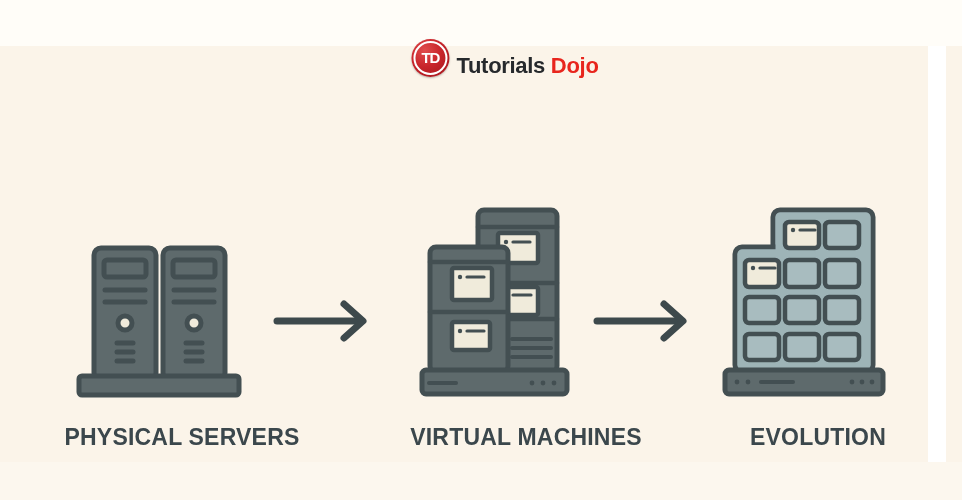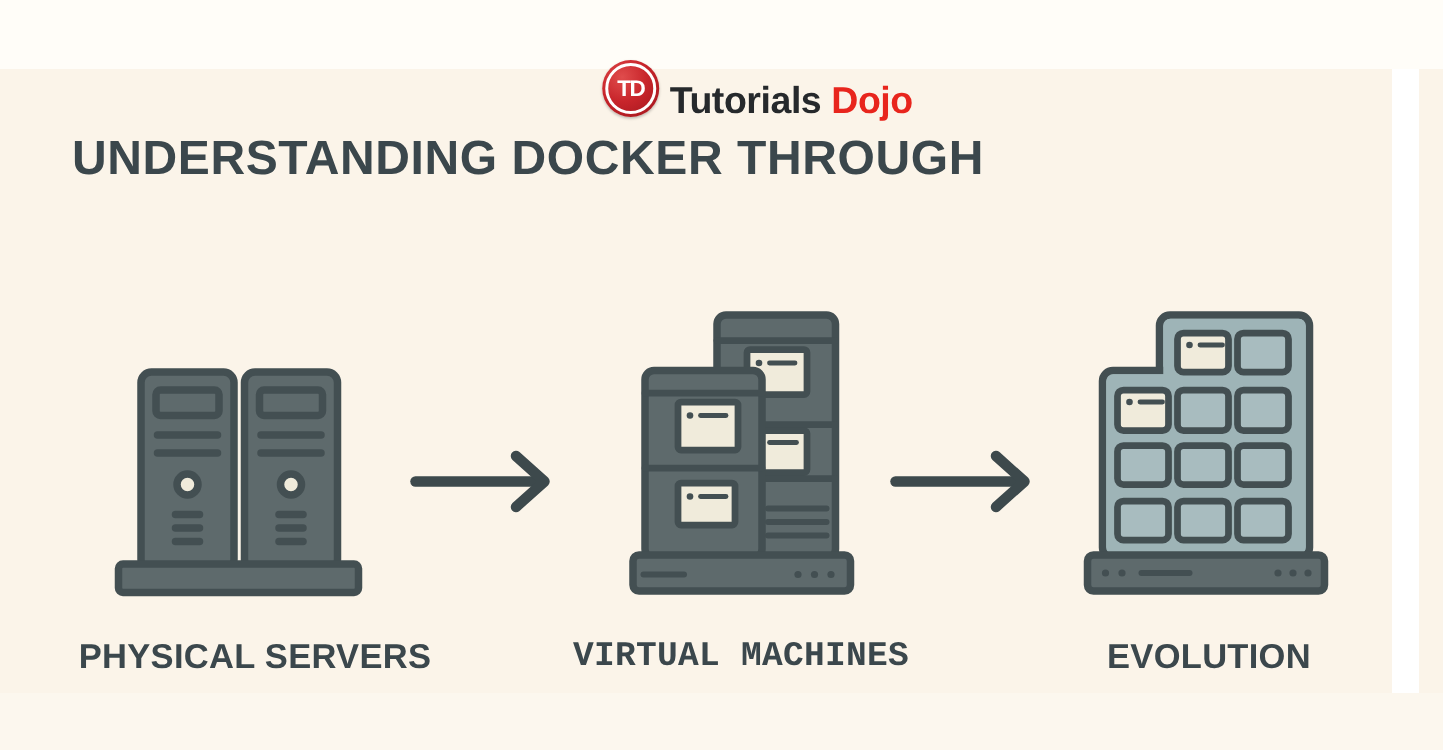--- a/index.html
+++ b/index.html
@@ -16,62 +16,61 @@
   
   .logo { position:absolute; left:481px; top:36px; transform:translateX(-50%);
           display:flex; align-items:center; gap:7px; }
   .logo-badge { position:relative; width:38px; height:38px; border-radius:50%;
           background:radial-gradient(circle at 35% 30%, #e04c4c 0%, #c8252b 45%, #9d141b 100%);
           box-shadow:0 1px 2px rgba(0,0,0,.25);margin-left:48px; }
   .logo-badge::after { content:""; position:absolute; inset:2px; border:2px solid #ffffff;
           border-radius:50%; }
   .logo-badge-text { position:absolute; inset:0; display:flex; align-items:center; justify-content:center;
           color:#ffffff; font-weight:bold; font-size:15px; letter-spacing:-1px; z-index:1; }
-  .logo-text { font-size:25px; font-weight:bold; letter-spacing:-0.3px; white-space:nowrap;margin-top:17px; }
+  .logo-text { font-size:22px; font-weight:bold; letter-spacing:-0.3px; white-space:nowrap;margin-top:17px; }
   .logo-text .primary { color:#26292c; }
   .logo-text .accent  { color:#e8251d; }
 
   
   .title { position:absolute; left:352px; top:84px; transform:translateX(-50%);
            width:620px; text-align:center; color:#3b474c; font-weight:bold;
            font-size:32px; line-height:43px; letter-spacing:0.4px; }
 
   
   .illus { position:absolute; }
   #illus-physical   { left:76px;  top:240px; }
   #illus-vm         { left:418px; top:203px; }
   #illus-containers { left:718px; top:203px; }
   .arrow { position:absolute; top:299px; }
   #arrow-1 { left:272px; }
   #arrow-2 { left:592px; }
 
   
   .stage-label { position:absolute; top:424px; transform:translateX(-50%);
                  color:#3b474c; font-weight:bold; font-size:23px; letter-spacing:0.2px;
-                 white-space:nowrap; }
+                 white-space:nowrap;margin-left:12px; }
   #label-physical   { left:170px; }
-  #label-vm         { left:494px;font-family:Liberation Mono, monospace; }
+  #label-vm         { left:514px; }
   #label-containers { left:806px; }
 </style>
 </head>
 <body>
 
 <div class="top-band"></div>
 <div class="bottom-band"></div>
 <div class="right-strip"></div>
 
 <div class="logo">
   <div class="logo-badge">
     <span class="logo-badge-text">TD</span>
   </div>
   <div class="logo-text"><span class="primary">Tutorials</span> <span class="accent">Dojo</span></div>
 </div>
 
 <div class="title">
-  <div>UNDERSTANDING DOCKER THROUGH</div>
 </div>
 
 <svg id="illus-physical" class="illus" width="170" height="158" viewBox="0 0 170 158" xmlns="http://www.w3.org/2000/svg">
   <g stroke="#434f52" stroke-width="5" stroke-linecap="round">
 
     <rect x="18" y="8" width="62" height="132" rx="7" fill="#5e6a6c"></rect>
     <rect x="87" y="8" width="62" height="132" rx="7" fill="#5e6a6c"></rect>
 
     <rect x="28" y="20" width="42" height="17" rx="3" fill="none"></rect>
     <line x1="29" y1="50" x2="69" y2="50"></line>

